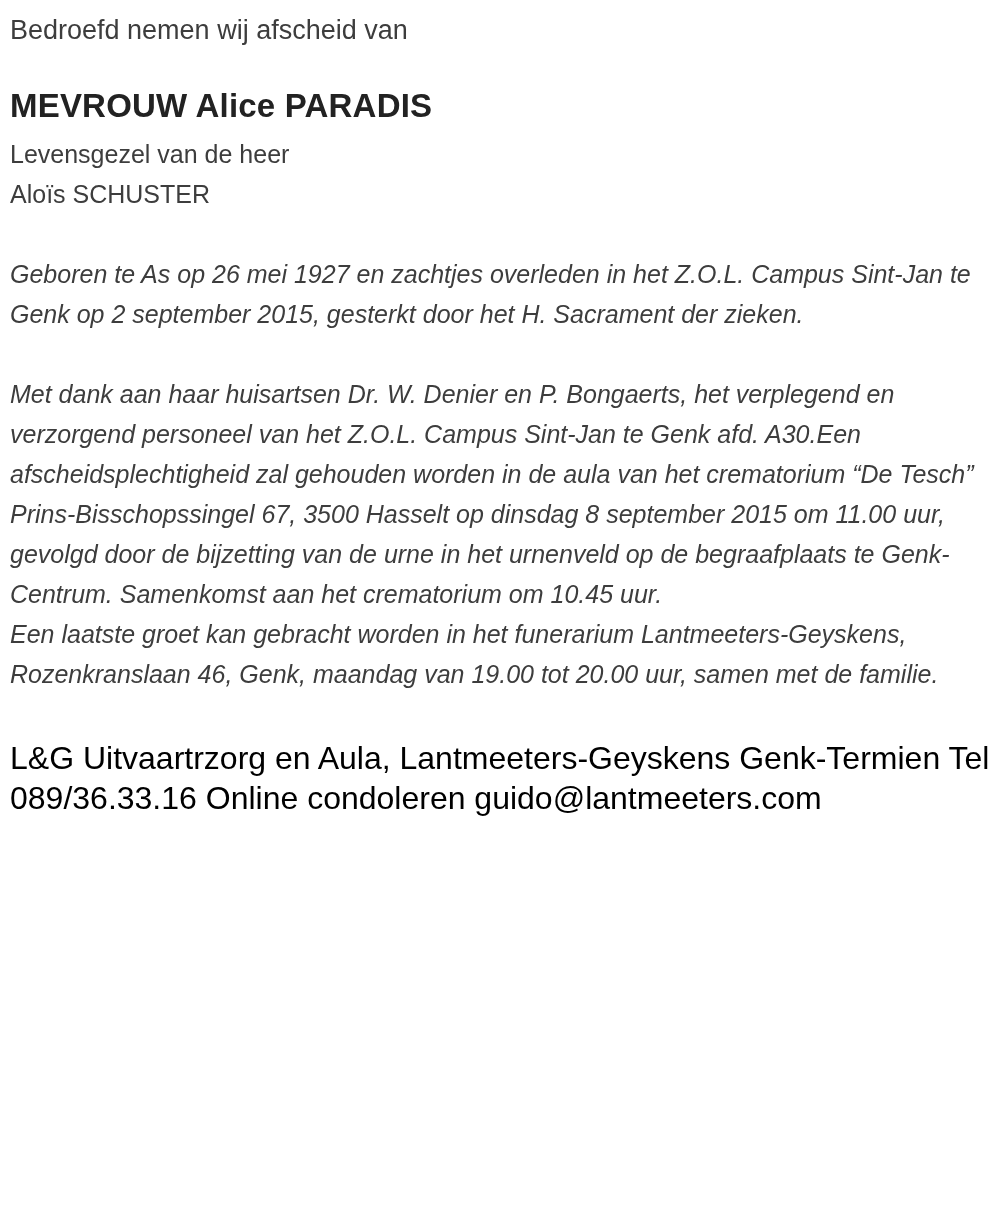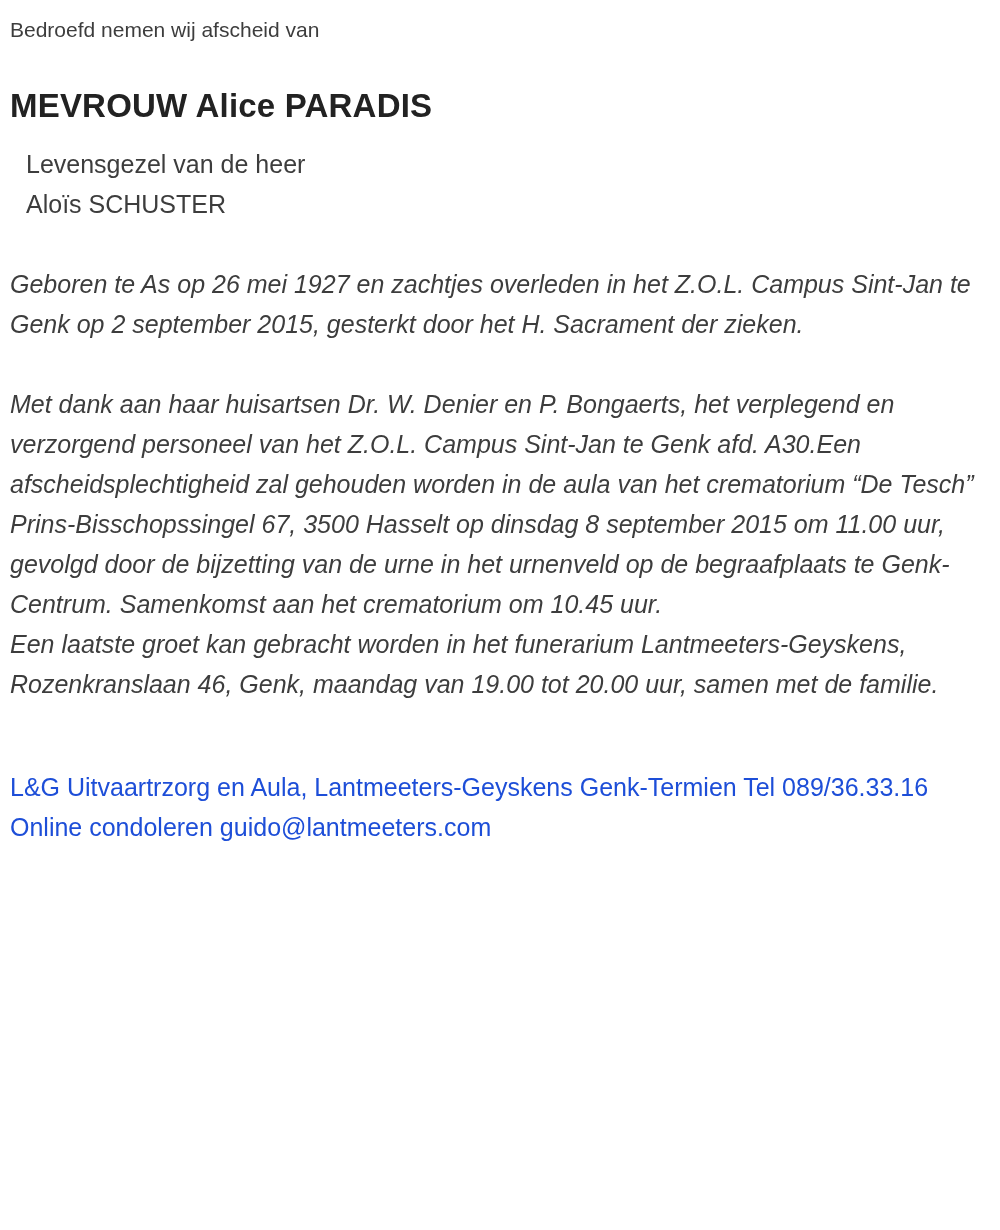--- a/index.html
+++ b/index.html
@@ -13,51 +13,51 @@
     font-family: "Liberation Sans", sans-serif;
     color: #3d3d3d;
     -webkit-font-smoothing: antialiased;
   }
   .page {
     box-sizing: border-box;
     width: 1000px;
     padding: 10px 10px 20px 10px;
   }
   .intro {
-    font-size: 21px;
+    font-size: 27px;
     line-height: 40px;
     margin: 0;
     font-weight: 400;
   }
   .name {
     font-size: 33px;
     line-height: 44px;
     font-weight: 700;
     color: #222222;
     margin: 34px 0 6px 0;
     letter-spacing: 0.2px;
   }
   .relation {
     font-size: 25px;
     line-height: 40px;
-    margin: 16px;
+    margin: 0;
     white-space: pre-line;
   }
   .para {
     font-size: 25px;
     line-height: 40px;
     margin: 40px 0 0 0;
     white-space: pre-line;
     font-style: italic;
   }
   .footer {
-    font-size: 25px;
+    font-size: 32px;
     line-height: 40px;
-    margin: 63px 0 0 0;
-    color: #1d4ed8;
+    margin: 44px 0 0 0;
+    color: #000000;
   }
 </style>
 </head>
 <body>
 
 <div class="page">
 
   <p class="intro">Bedroefd nemen wij afscheid van</p>
 
   <h1 class="name">MEVROUW Alice PARADIS</h1>

